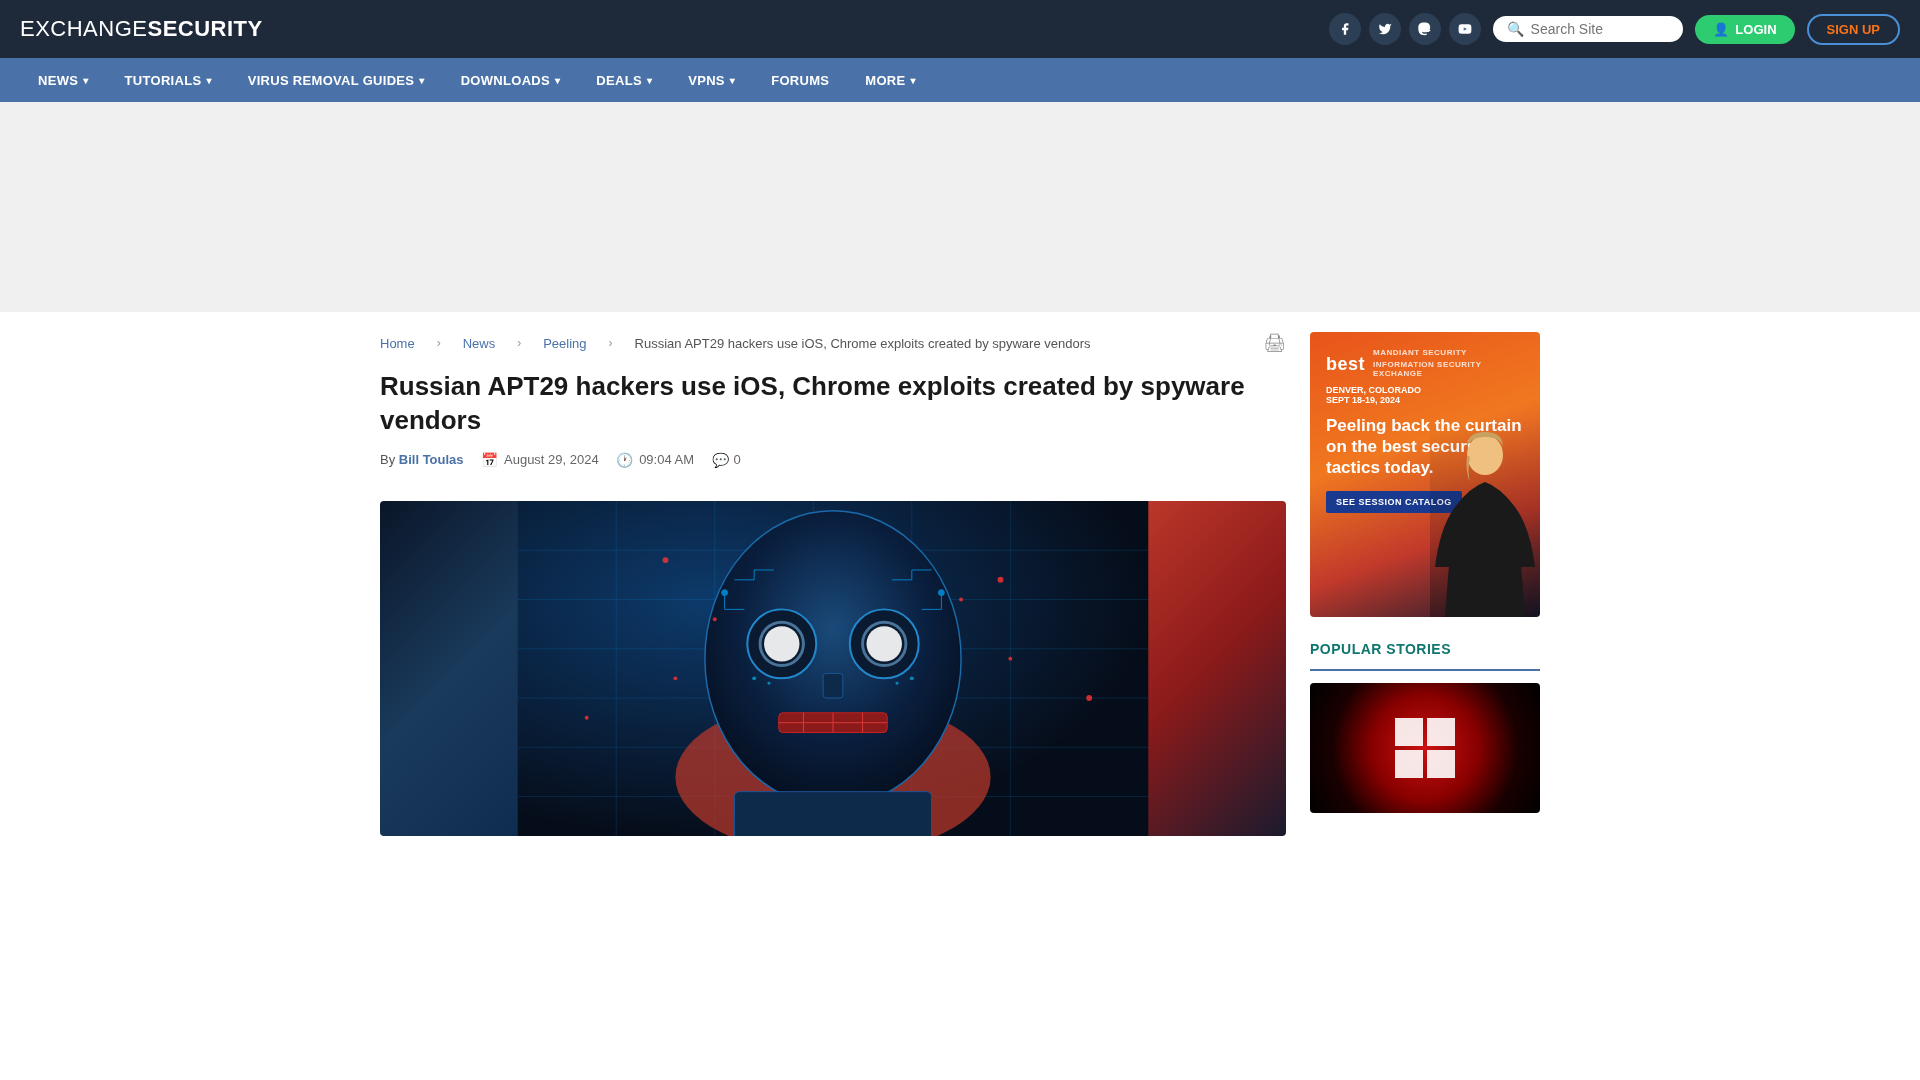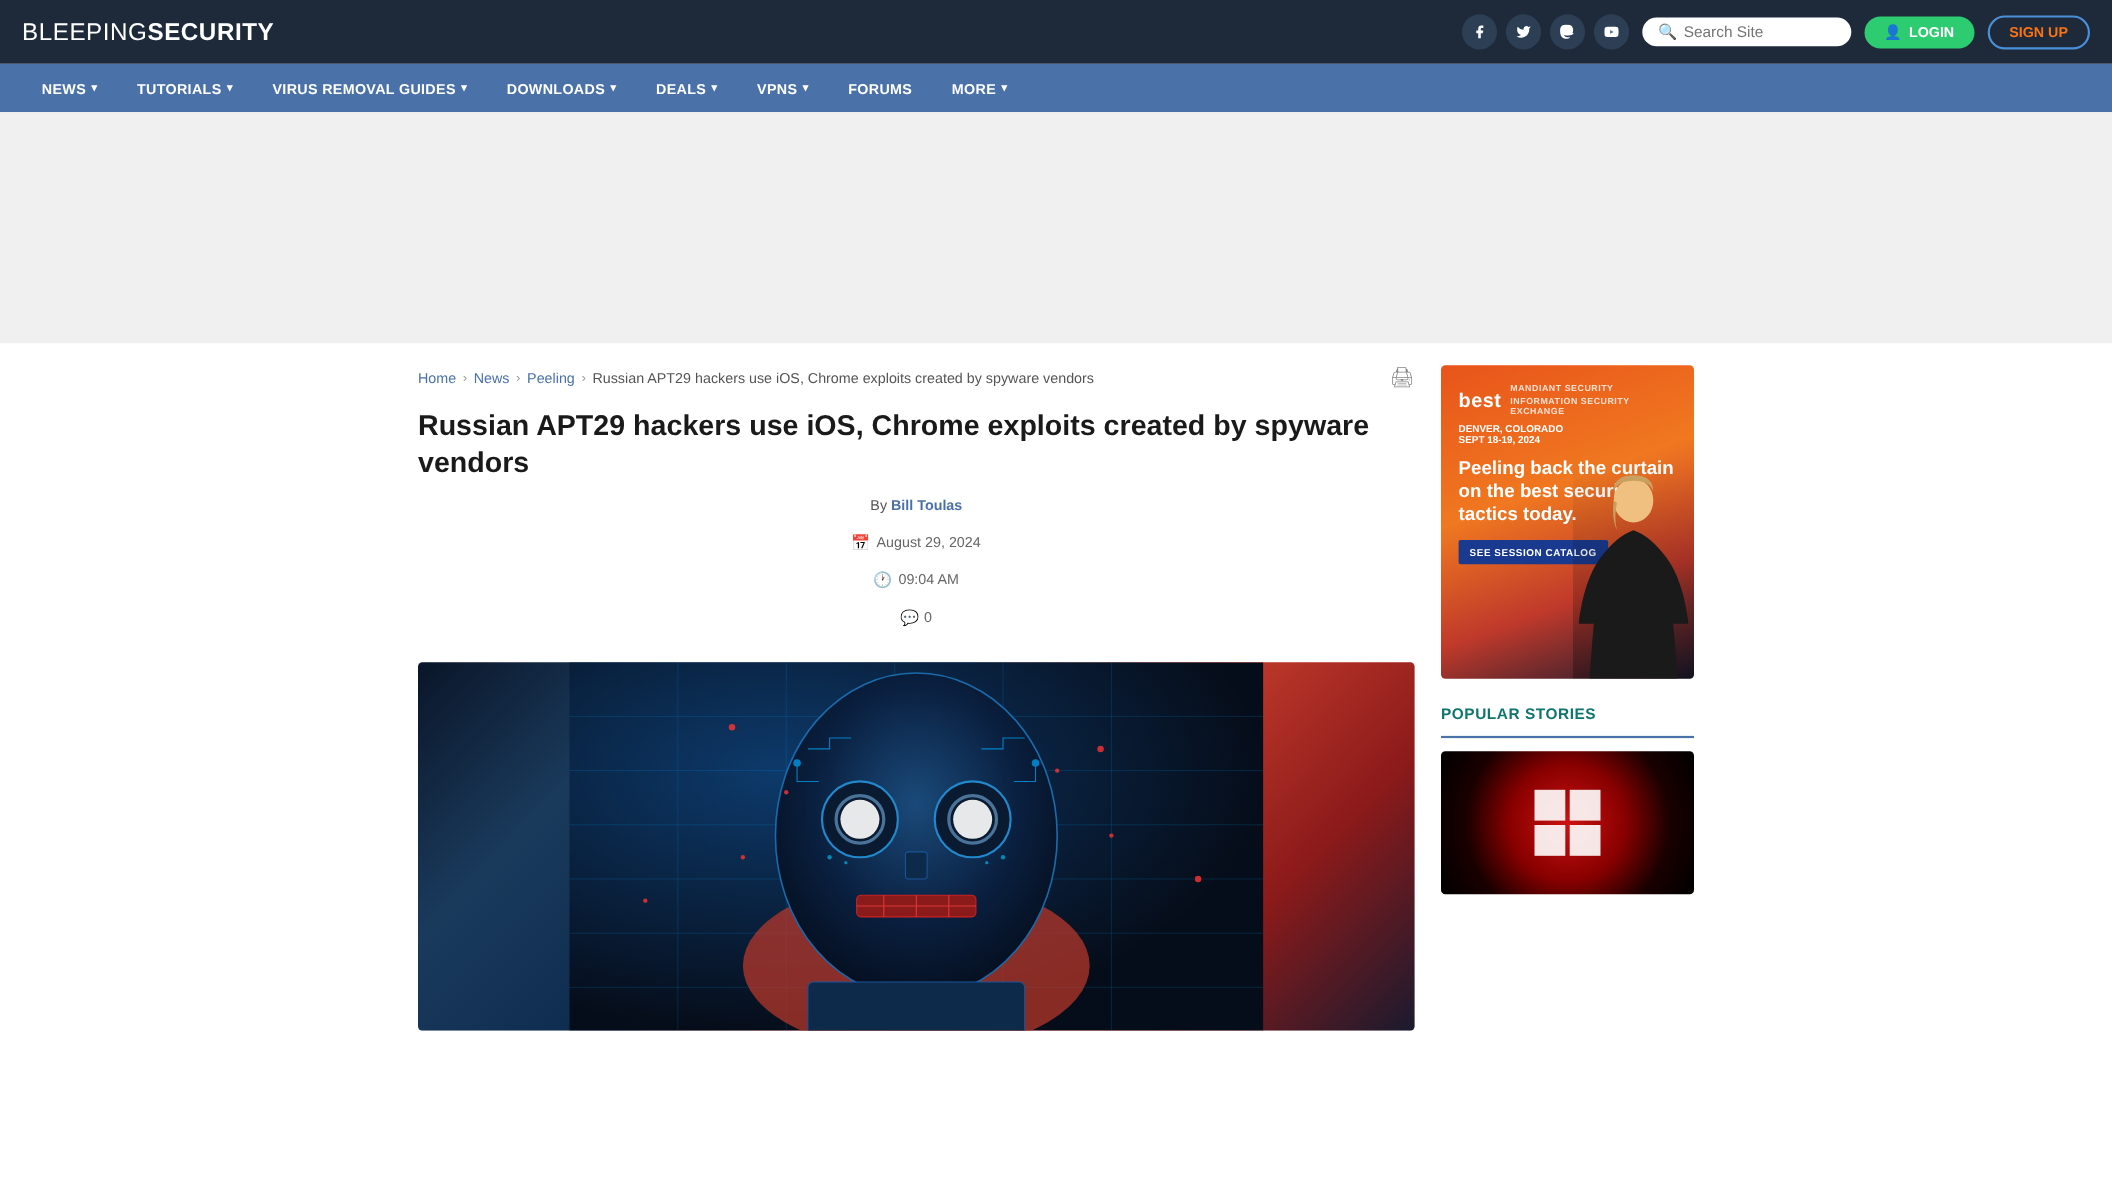--- a/index.html
+++ b/index.html
@@ -147,21 +147,21 @@
       display: flex;
       align-items: center;
       gap: 6px;
       font-size: 13px;
       margin-bottom: 16px;
       justify-content: space-between;
     }
     .breadcrumb-left {
       display: flex;
       align-items: center;
-      gap: 6px;
+      gap: 22px;
     }
     .breadcrumb a {
       color: #4a72a8;
       text-decoration: none;
     }
     .breadcrumb-sep { color: #999; font-size: 12px; }
     .breadcrumb-current { color: #555; }
     .print-icon { color: #888; cursor: pointer; font-size: 18px; }
 
     
@@ -173,21 +173,20 @@
       margin-bottom: 14px;
     }
     .article-meta {
       display: flex;
       align-items: center;
       gap: 18px;
       font-size: 13px;
       color: #666;
       margin-bottom: 33px;
       flex-wrap: wrap;
-      flex-direction: column;
     }
     .article-meta .by { color: #555; }
     .article-meta .author-link { color: #4a72a8; text-decoration: none; font-weight: 600; }
     .meta-item {
       display: flex;
       align-items: center;
       gap: 5px;
     }
     .meta-icon { font-size: 14px; color: #888; }
     .comment-count {
@@ -301,21 +300,21 @@
       display: flex;
       align-items: center;
       justify-content: center;
     }
   </style>
 </head>
 <body>
 
 <header class="header">
   <a class="logo" href="#">
-    <span>BLEEPING</span><strong>SECURITY</strong>
+    <span>EXCHANGE</span><strong>SECURITY</strong>
   </a>
   <div class="header-right">
     <div class="social-icons">
       <a class="social-icon" href="#" title="Facebook">
         <svg width="14" height="14" viewBox="0 0 24 24" fill="white">
             <path d="M18 2h-3a5 5 0 0 0-5 5v3H7v4h3v8h4v-8h3l1-4h-4V7a1 1 0 0 1 1-1h3z"></path>
           </svg>
       </a>
       <a class="social-icon" href="#" title="Twitter">
         <svg width="14" height="14" viewBox="0 0 24 24" fill="white">

